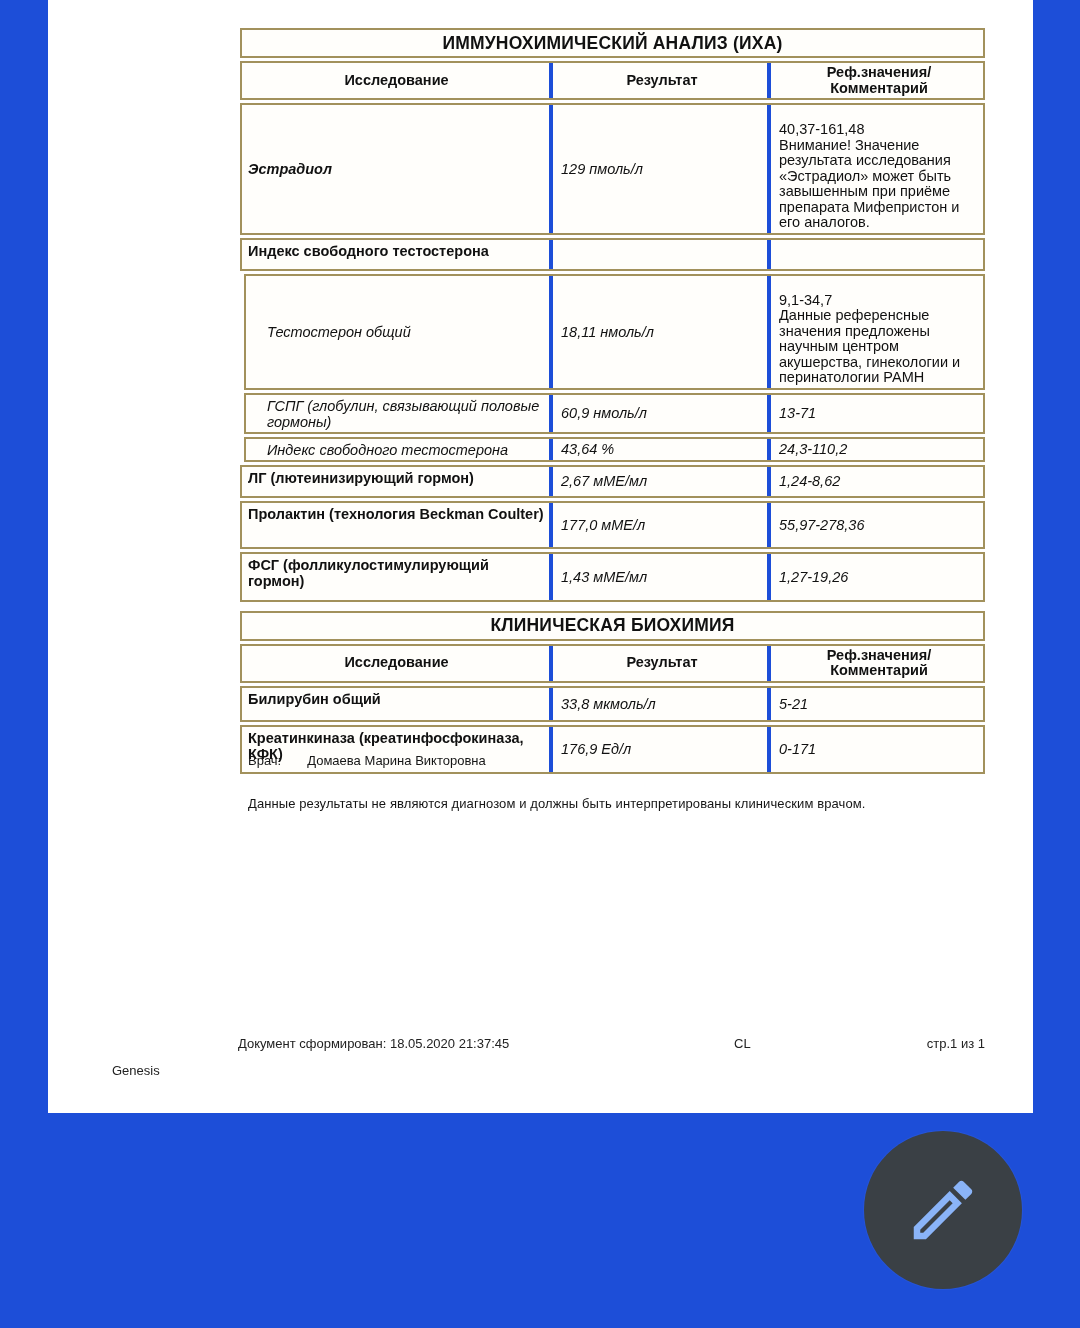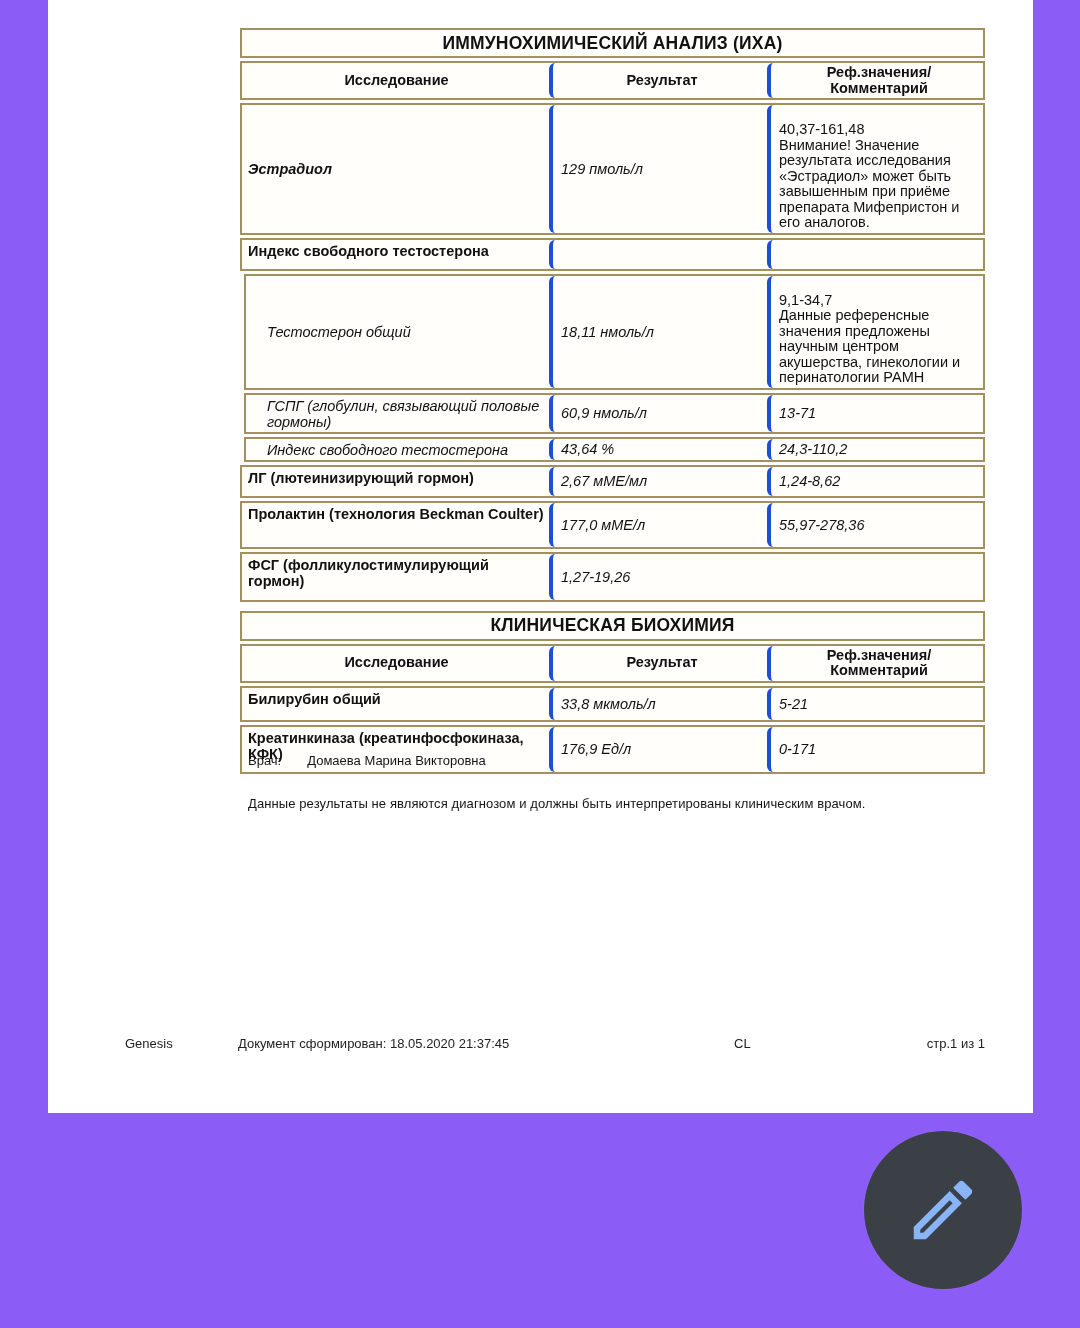--- a/index.html
+++ b/index.html
@@ -1,46 +1,46 @@
 <!DOCTYPE html>
 <html><head>
 <meta charset="utf-8">
 <style>
   * { margin:0; padding:0; box-sizing:border-box; }
   html,body { width:1080px; height:1328px; background:#000; overflow:hidden;
               font-family:"Liberation Sans", sans-serif; }
-  .canvas { position:relative; width:1080px; height:1328px; background:#8b5cf6; }
+  .canvas { position:relative; width:1080px; height:1328px; background:#1d4ed8; }
   .page { position:absolute; left:48px; top:0; width:985px; height:1113px; background:#ffffff; }
 
   .content { position:absolute; left:192px; top:28px; width:745px; }
 
   .box { border:2px solid #a2915c; background:#fffefb; margin-bottom:3px; }
   .sec-title { height:30px; display:flex; align-items:center; justify-content:center;
                font-weight:bold; font-size:17.5px; color:#111; letter-spacing:0.2px; }
   .hdr { display:grid; grid-template-columns:307px 218px 216px; min-height:36px; }
   .hdr .cell { display:flex; align-items:center; justify-content:center; text-align:center;
                font-weight:bold; font-size:14.5px; line-height:15.5px; white-space:pre-line; }
   .row { display:grid; grid-template-columns:307px 218px 216px; }
   .row.sub { margin-left:4px; grid-template-columns:303px 218px 216px; }
-  .cell { padding:2px 4px 2px 6px; font-size:14.5px; line-height:16px; color:#111;border-radius:6px; }
+  .cell { padding:2px 4px 2px 6px; font-size:14.5px; line-height:16px; color:#111; }
   .cell.c2, .cell.c3 { border-left:4px solid #1d4ed8; padding-left:8px; }
   .name { font-weight:bold; padding-top:3px; }
   .name.plain { font-weight:normal; }
   .row.sub .name { padding-left:21px; }
   .vmid { display:flex; align-items:center;font-style:italic; }
   .ml { white-space:pre-line; line-height:15.5px; padding-top:17px; }
   .spacer { height:6px; }
 
   .doctor { position:absolute; left:200px; top:753px; font-size:13px; color:#151515; }
   .doctor .dname { margin-left:26px; }
   .disclaimer { position:absolute; left:200px; top:796px; font-size:13px;
                 color:#151515; letter-spacing:0.1px; }
 
   .footer { position:absolute; top:1036px; left:0; width:985px; height:16px; font-size:13px; color:#222; }
-  .f-brand { position:absolute; left:77px; }
+  .f-brand { position:absolute; left:64px;margin-top:27px; }
   .f-gen   { position:absolute; left:190px; }
   .f-code  { position:absolute; left:686px; }
   .f-page  { position:absolute; right:48px; }
 
   .fab { position:absolute; left:864px; top:1131px; width:158px; height:158px; border-radius:50%;
          background:#3a4045; display:flex; align-items:center; justify-content:center;
          border:none; cursor:pointer; box-shadow:0 0 0 1px rgba(255,255,255,0.04); }
   .fab svg { width:78px; height:78px; }
 </style>
 </head>
@@ -110,20 +110,21 @@
       </div>
 
       <div class="box row" style="min-height:48px">
         <div class="cell name">Пролактин (технология Beckman Coulter)</div>
         <div class="cell c2 vmid">177,0 мМЕ/л</div>
         <div class="cell c3 vmid">55,97-278,36</div>
       </div>
 
       <div class="box row" style="min-height:50px">
         <div class="cell name">ФСГ (фолликулостимулирующий гормон)</div>
+        <div class="cell c2 vmid">1,43 мМЕ/мл</div>
         <div class="cell c3 vmid">1,27-19,26</div>
       </div>
 
       <div class="spacer"></div>
 
       <div class="box sec-title">
         <span>КЛИНИЧЕСКАЯ БИОХИМИЯ</span>
       </div>
 
       <div class="box hdr" style="min-height:34px">

